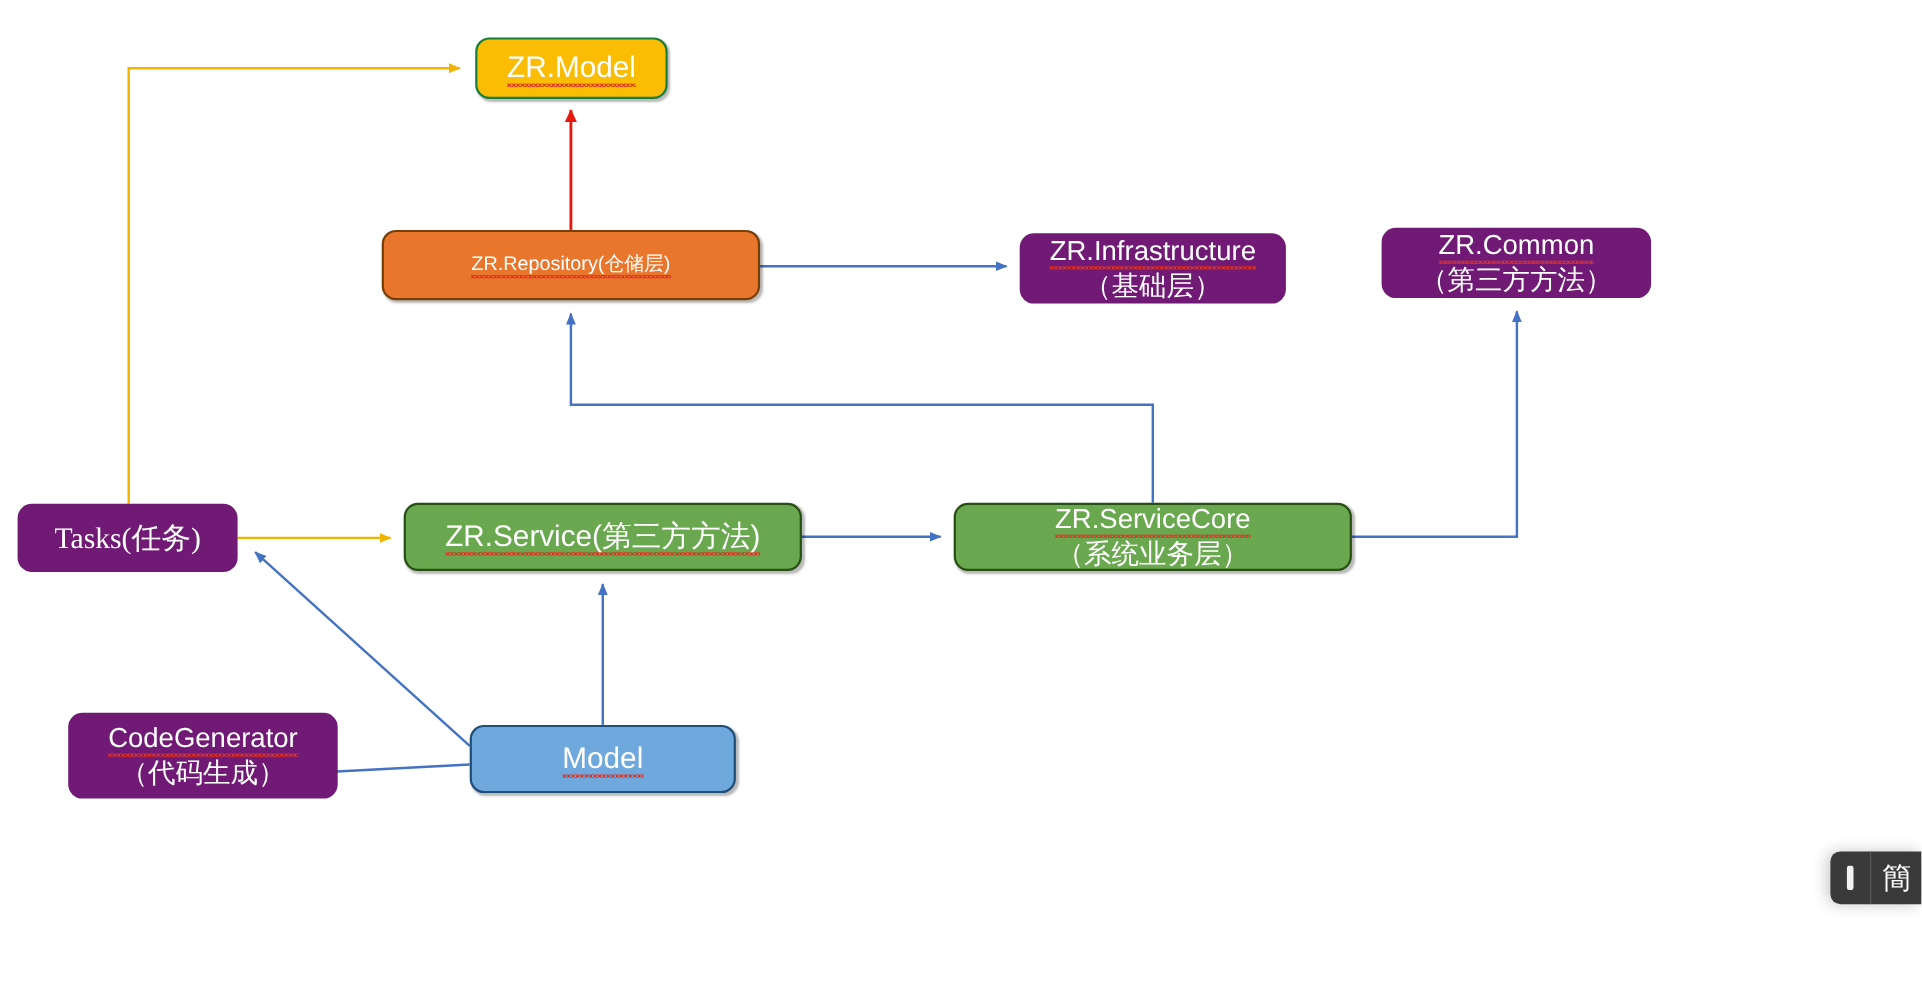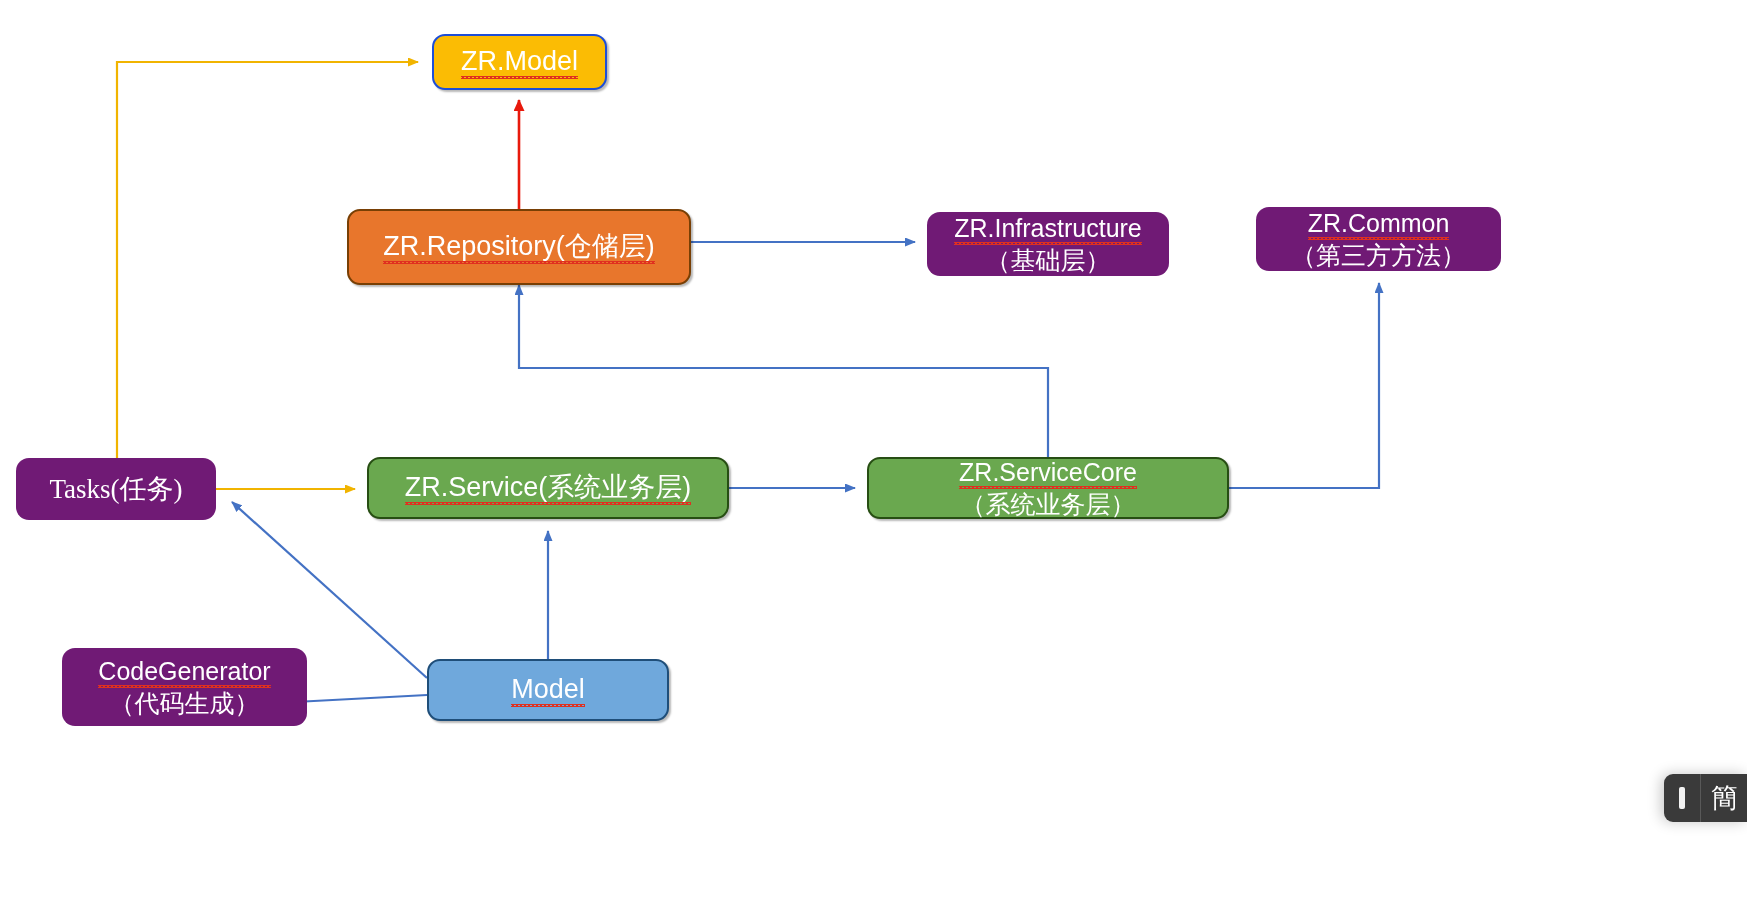--- a/index.html
+++ b/index.html
@@ -52,21 +52,21 @@
     background-image:
       linear-gradient(45deg, transparent 40%, #e03020 40%, #e03020 62%, transparent 62%),
       linear-gradient(-45deg, transparent 40%, #e03020 40%, #e03020 62%, transparent 62%);
   }
   .node.black {
     background: #701a75;
     border: none;
   }
   .node.amber {
     background: #FBBC04;
-    border: 2px solid #1d4ed8;
+    border: 2px solid #15803d;
     box-shadow: 2px 2px 2px rgba(0,0,0,0.28);
   }
   .node.orange {
     background: #E8762C;
     border: 2px solid #783F04;
     box-shadow: 2px 2px 2px rgba(0,0,0,0.28);
   }
   .node.green {
     background: #6AA84F;
     border: 2px solid #274E13;
@@ -148,40 +148,40 @@
 
     <path d="M427,678 L232,502" fill="none" stroke="#4472C4" stroke-width="2.2" marker-end="url(#ah-blue)"></path>
 
     <path d="M427,695 L276,703" fill="none" stroke="#4472C4" stroke-width="2.2" marker-end="url(#ah-blue)"></path>
   </svg>
 
   <div class="node amber" style="left:432px; top:34px; width:175px; height:56px; font-size:27px;">
     <span class="ln"><span class="sq">ZR.Model</span></span>
   </div>
 
-  <div class="node orange" style="left:347px; top:209px; width:344px; height:76px; font-size:27px;">
+  <div class="node orange" style="left:347px; top:209px; width:344px; height:64px; font-size:18px;">
     <span class="ln"><span class="sq">ZR.Repository(仓储层)</span></span>
   </div>
 
   <div class="node black" style="left:927px; top:212px; width:242px; height:64px; font-size:25px;">
     <span class="ln"><span class="sq">ZR.Infrastructure</span></span>
     <span class="ln">（基础层）</span>
   </div>
 
   <div class="node black" style="left:1256px; top:207px; width:245px; height:64px; font-size:25px;">
     <span class="ln"><span class="sq">ZR.Common</span></span>
     <span class="ln">（第三方方法）</span>
   </div>
 
   <div class="node black" style="left:16px; top:458px; width:200px; height:62px; font-size:27px;font-family:Liberation Serif, serif;">
     <span class="ln">Tasks(任务)</span>
   </div>
 
   <div class="node green" style="left:367px; top:457px; width:362px; height:62px; font-size:27px;">
-    <span class="ln"><span class="sq">ZR.Service(系统业务层)</span></span>
+    <span class="ln"><span class="sq">ZR.Service(第三方方法)</span></span>
   </div>
 
   <div class="node green" style="left:867px; top:457px; width:362px; height:62px; font-size:25px;">
     <span class="ln"><span class="sq">ZR.ServiceCore</span></span>
     <span class="ln">（系统业务层）</span>
   </div>
 
   <div class="node black" style="left:18px; top:648px; width:245px; height:78px; font-size:25px;margin-left:44px;">
     <span class="ln"><span class="sq">CodeGenerator</span></span>
     <span class="ln">（代码生成）</span>

